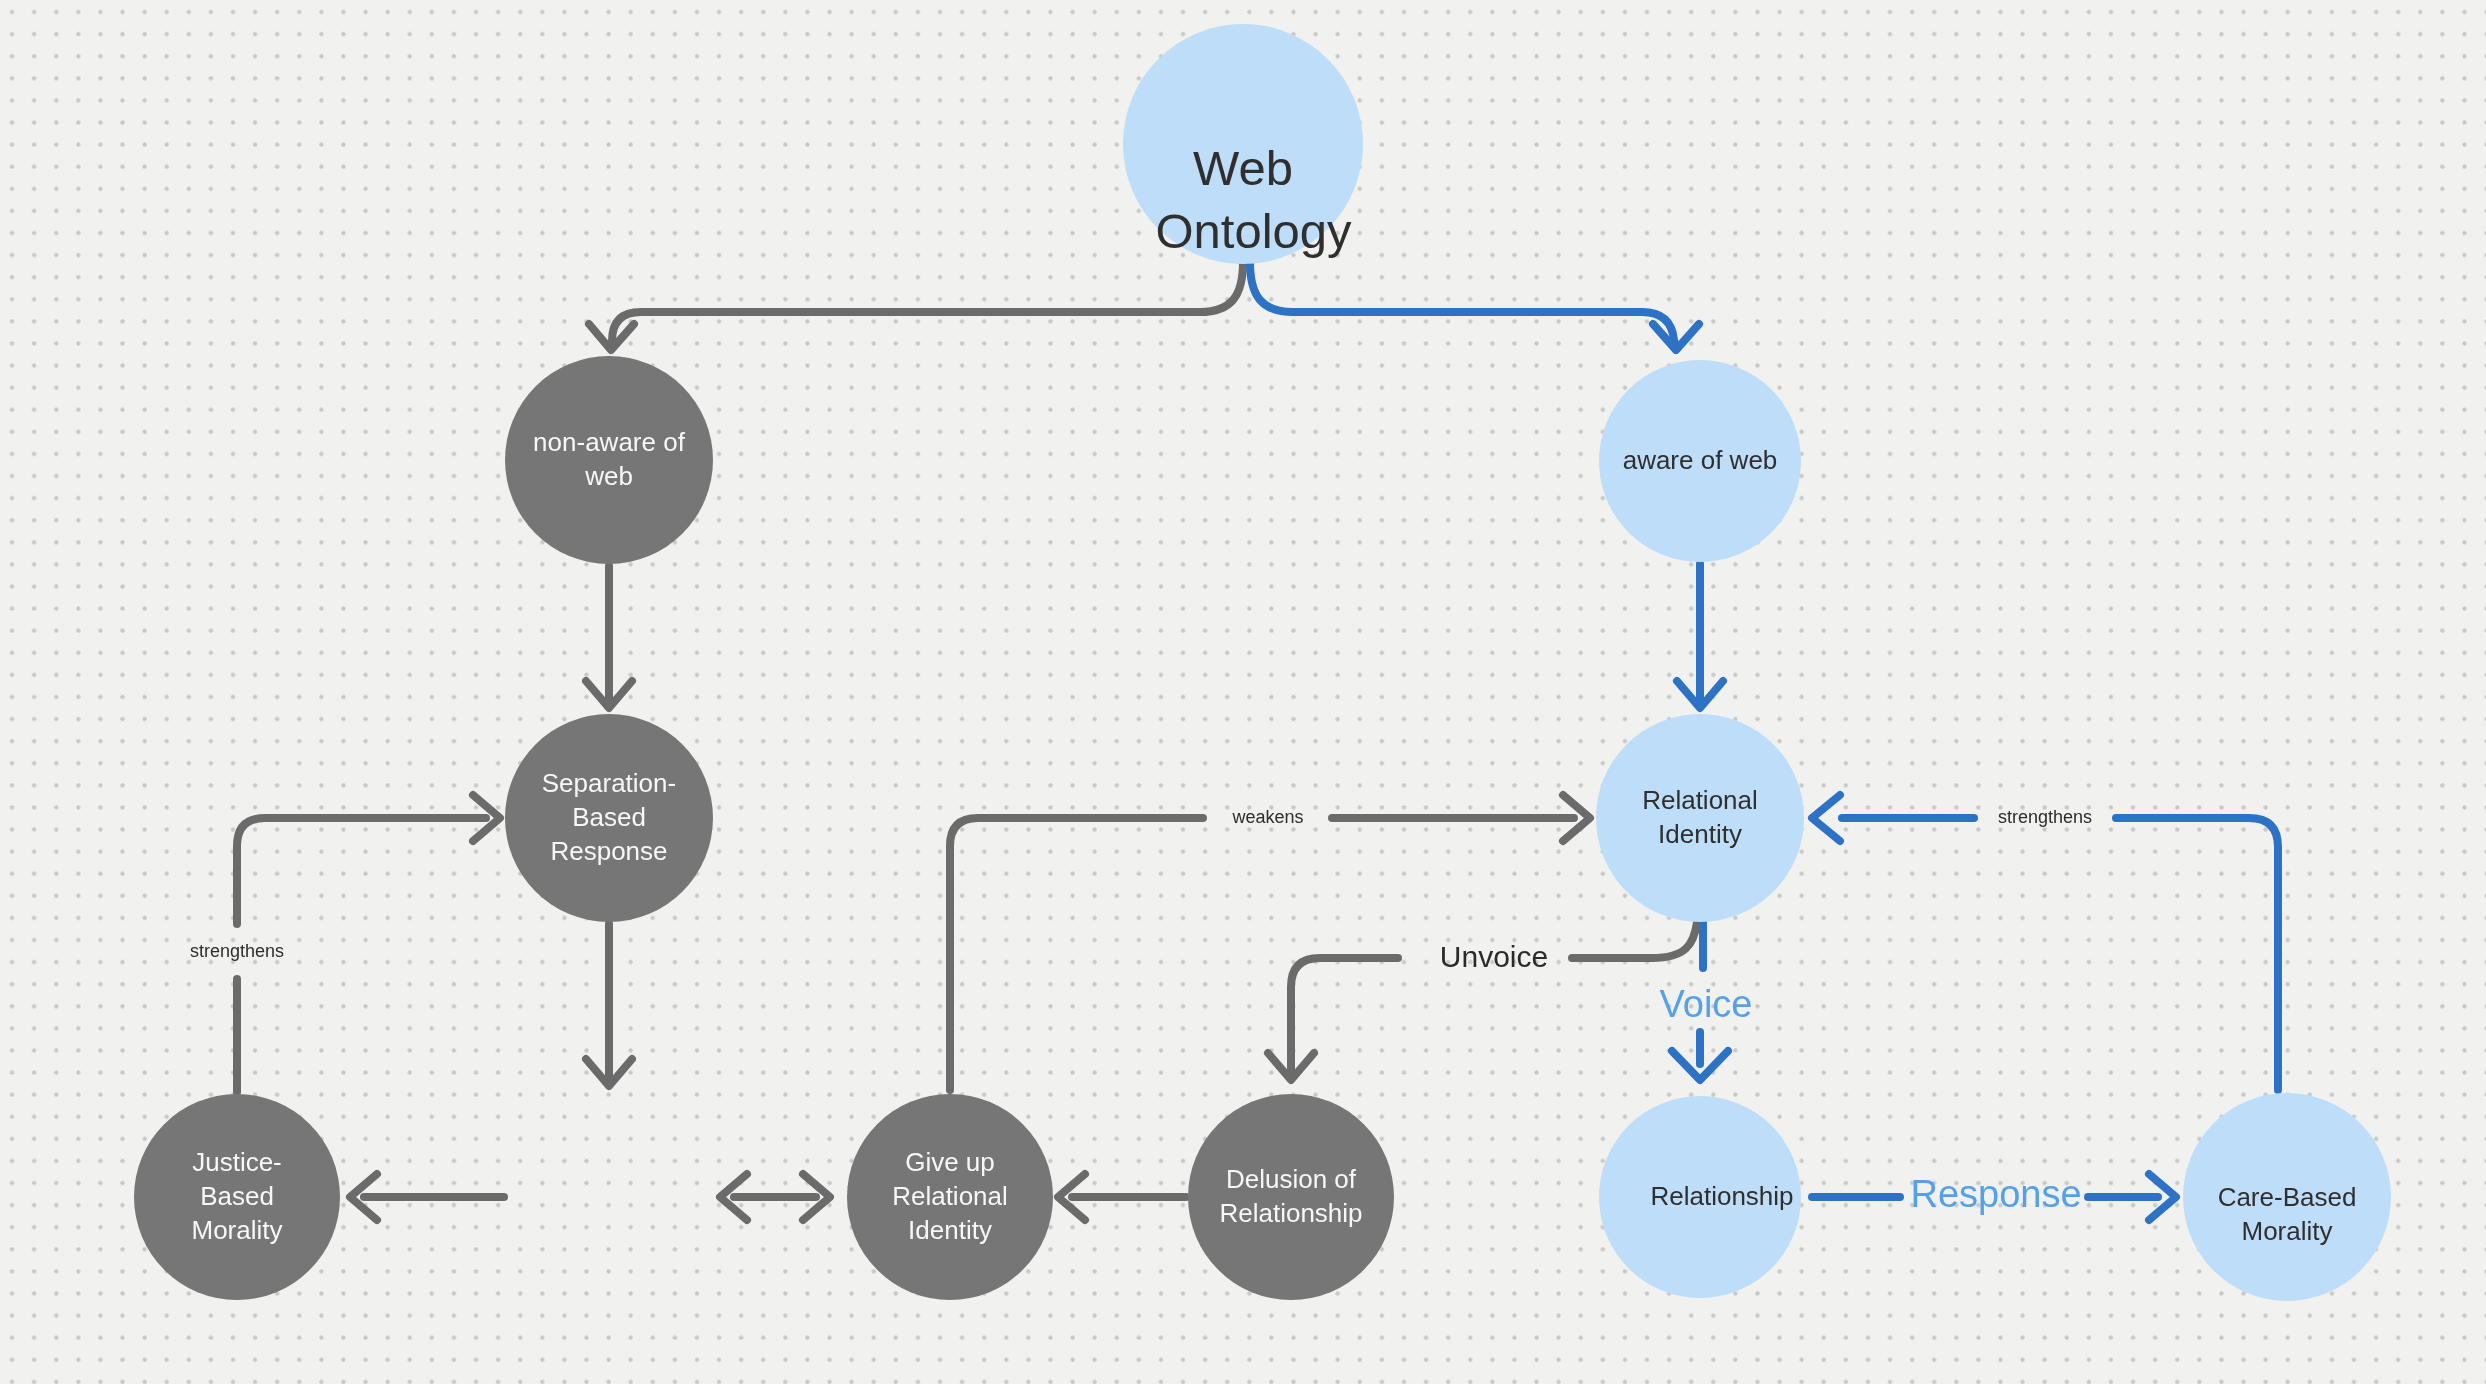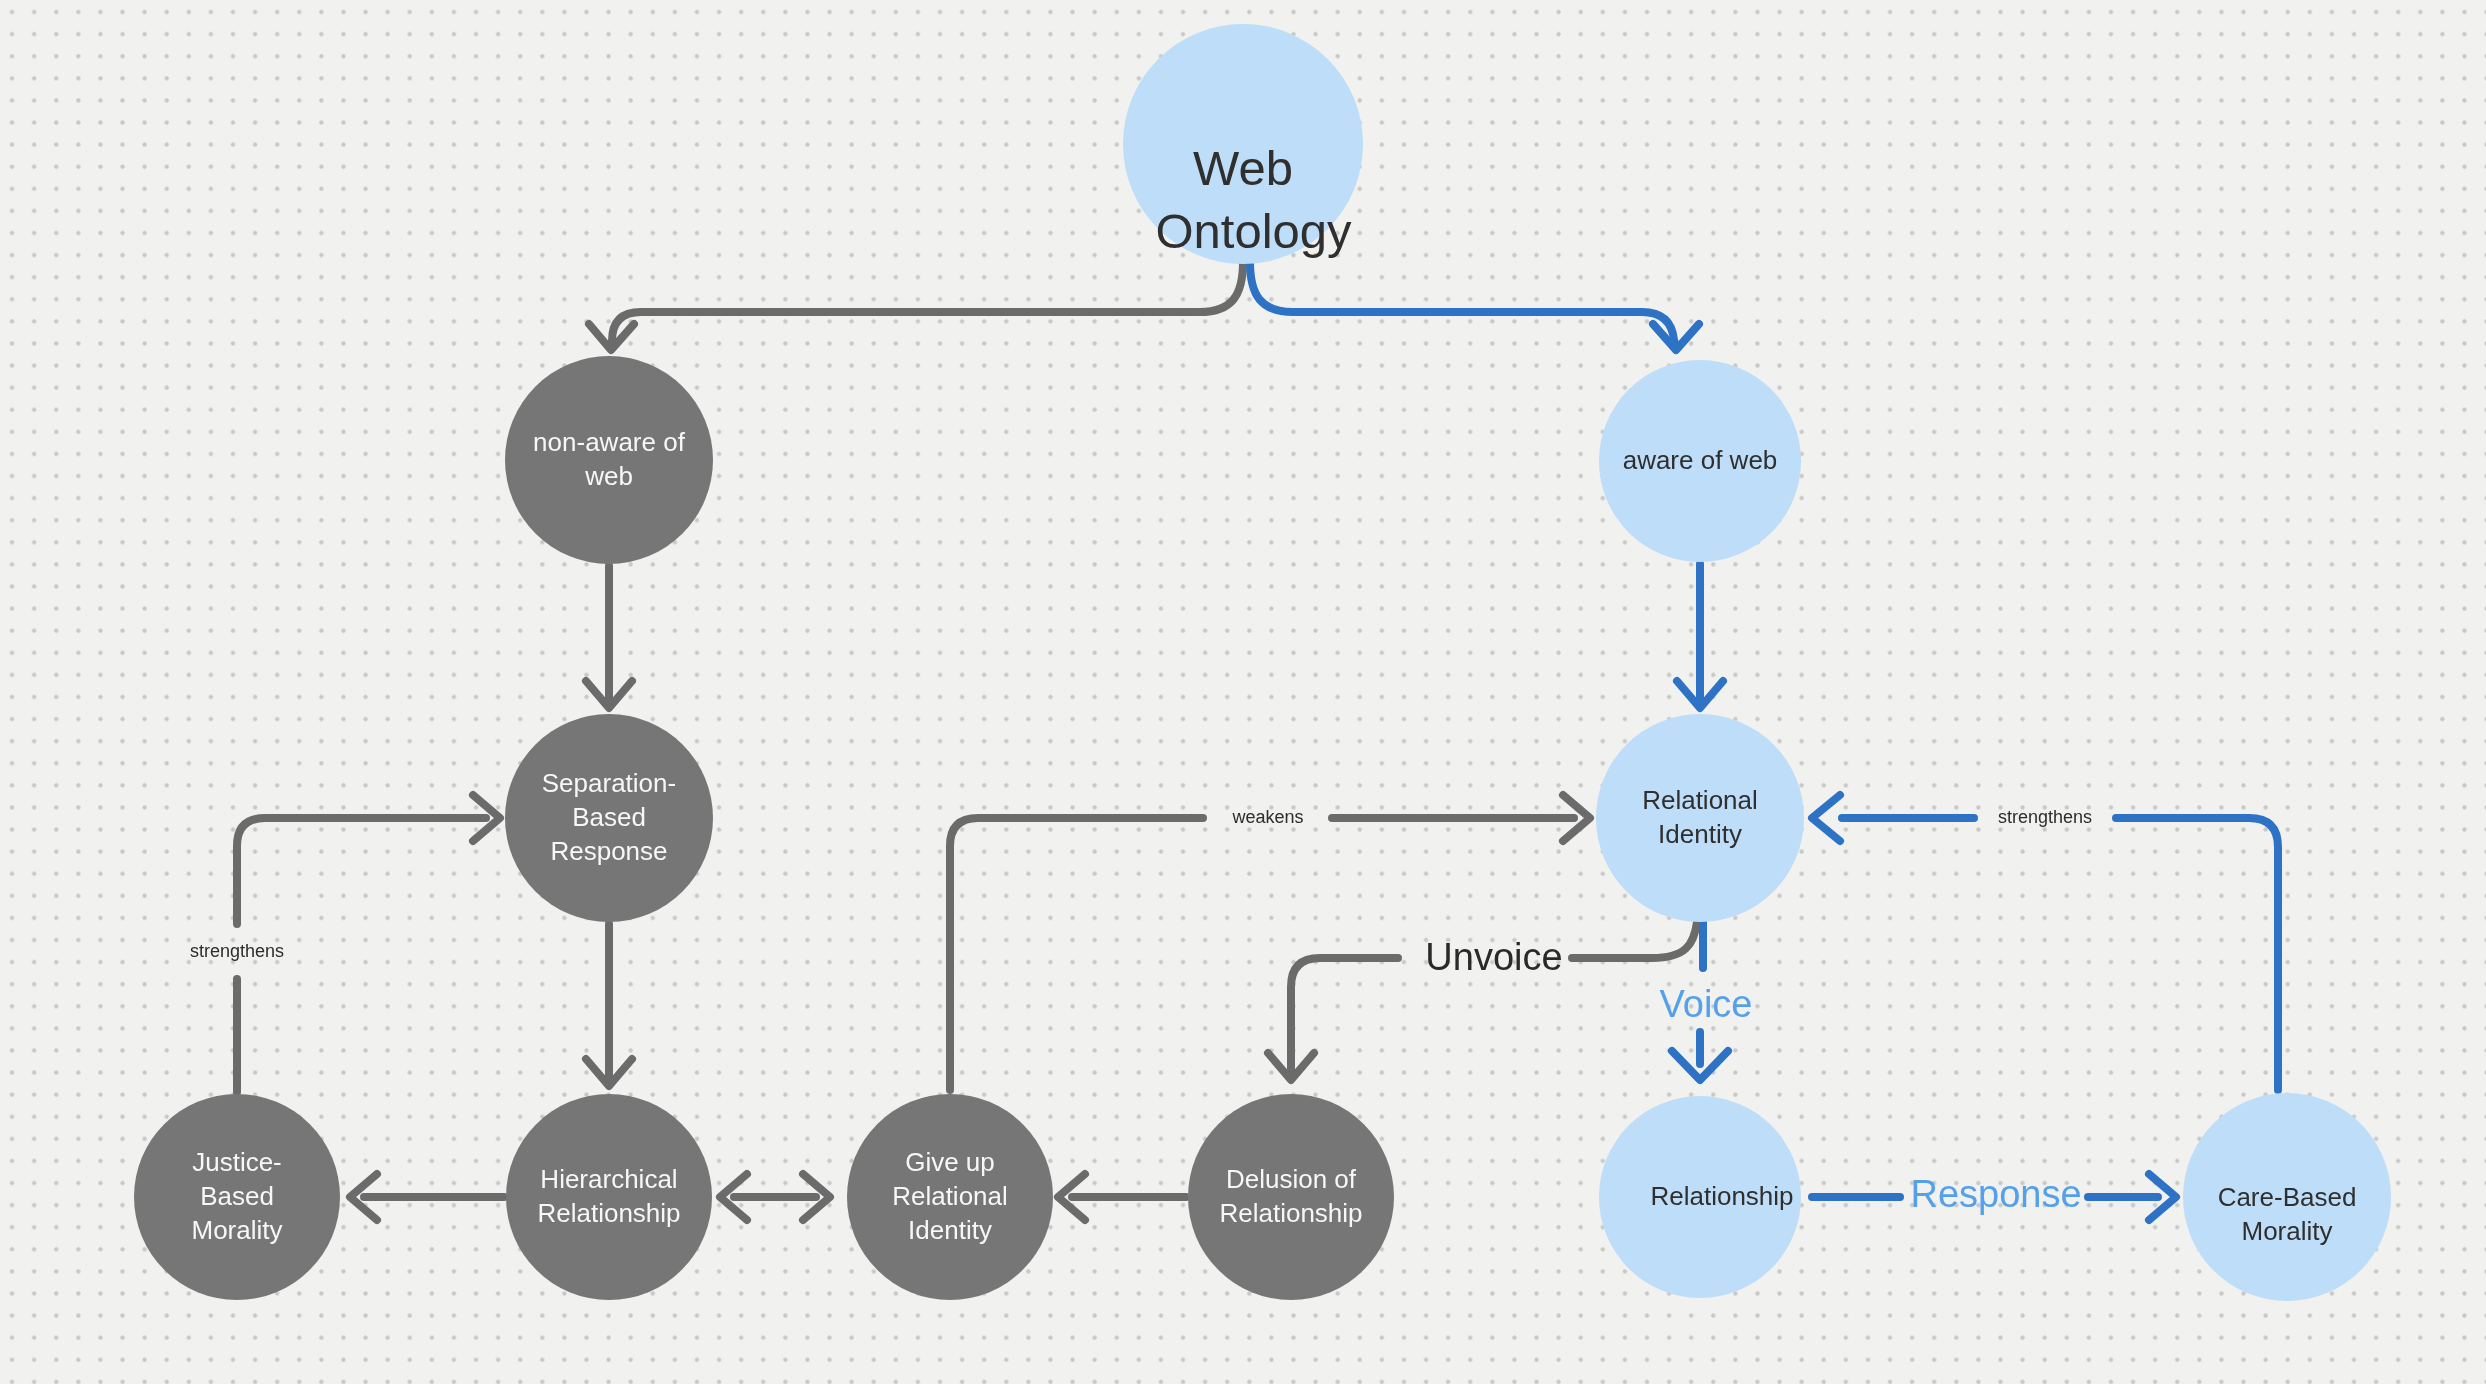--- a/index.html
+++ b/index.html
@@ -44,21 +44,21 @@
   .node-blue { background: #beddf8; color: #2f2f2f; }
   .node-label { display: inline-block; }
 
   .edge-label {
     position: absolute;
     transform: translate(-50%, -50%);
     white-space: nowrap;
     line-height: 1;
   }
   .edge-label.small-dark { font-size: 18px; color: #2d2d2d; }
-  .edge-label.large-dark { font-size: 38px; color: #2a2a2a; }
+  .edge-label.large-dark { font-size: 30px; color: #2a2a2a; }
   .edge-label.large-blue { font-size: 38px; color: #54a0ea; }
 </style>
 </head>
 <body>
 
 <div class="canvas">
 
   <svg class="edges" viewBox="0 0 2486 1384">
 
     <g class="edge-gray">
@@ -144,23 +144,20 @@
   </div>
 
   <div class="node node-blue" style="left:1596px; top:714px; width:208px; height:208px;">
     <span class="node-label" style="max-width:140px;">Relational Identity</span>
   </div>
 
   <div class="node node-gray" style="left:134px;  top:1094px; width:206px; height:206px;">
     <span class="node-label" style="max-width:118px;">Justice-Based Morality</span>
   </div>
 
-  <div class="node node-gray" style="left:506px;  top:1094px; width:206px; height:206px;">
-    <span class="node-label" style="max-width:160px;">Hierarchical Relationship</span>
-  </div>
 
   <div class="node node-gray" style="left:847px;  top:1094px; width:206px; height:206px;">
     <span class="node-label" style="max-width:135px;">Give up Relational Identity</span>
   </div>
 
   <div class="node node-gray" style="left:1188px; top:1094px; width:206px; height:206px;">
     <span class="node-label" style="max-width:160px;">Delusion of Relationship</span>
   </div>
 
   <div class="node node-blue" style="left:1599px; top:1096px; width:202px; height:202px;">

